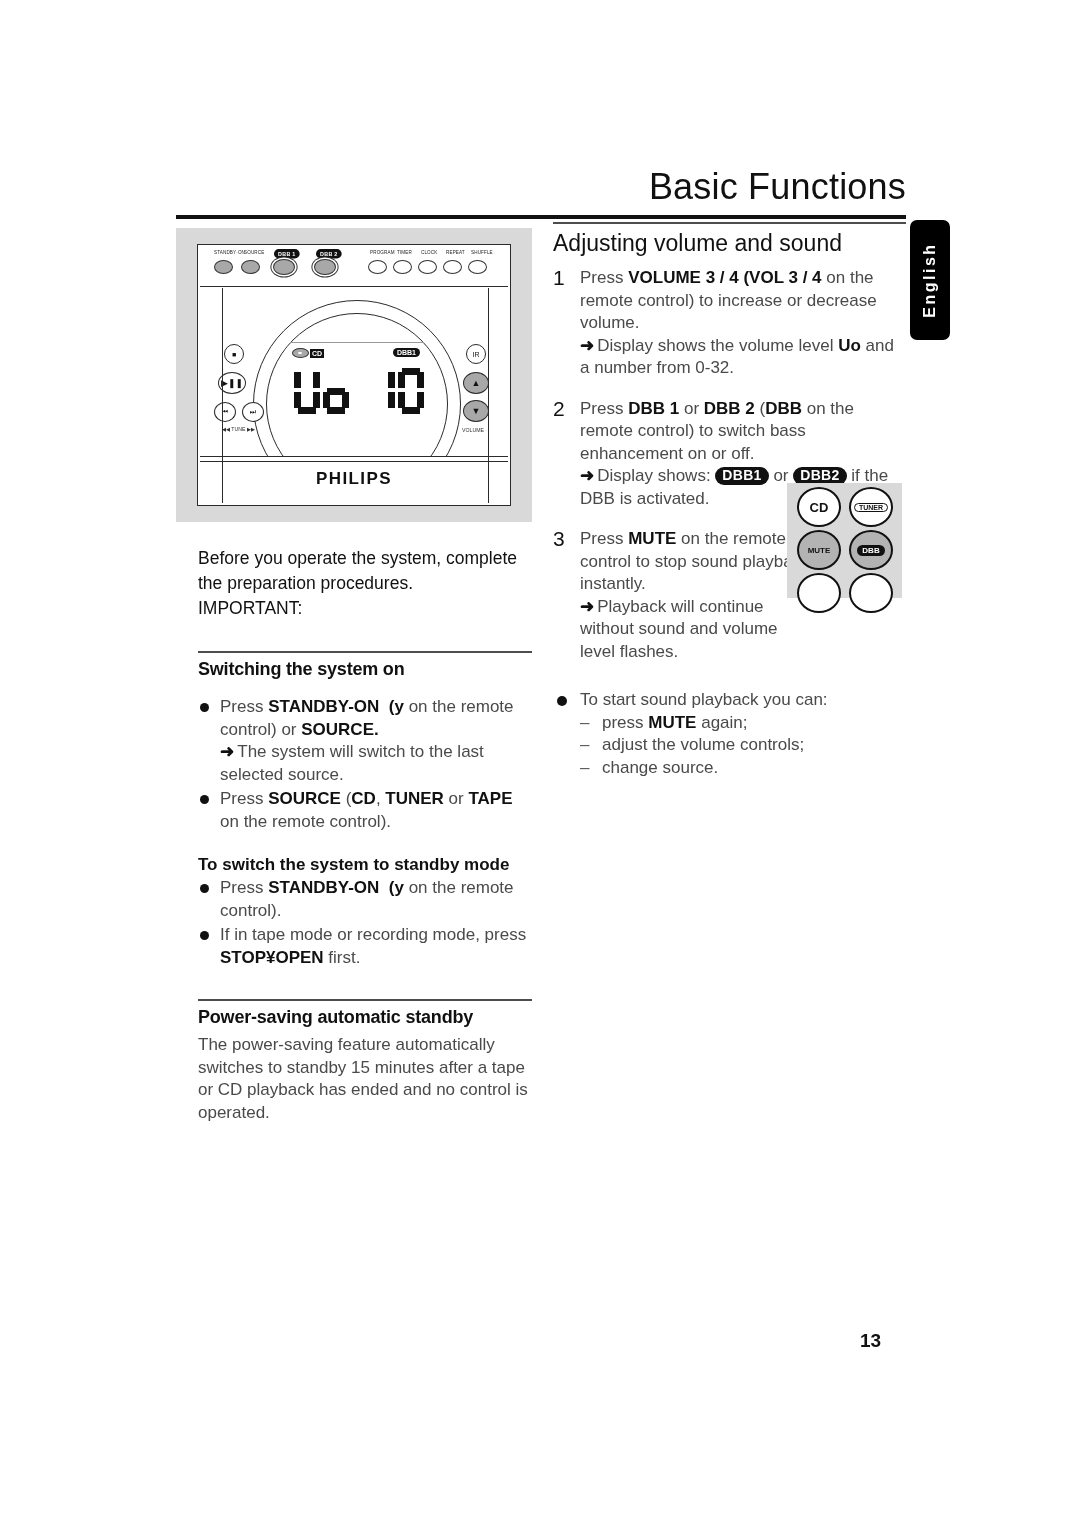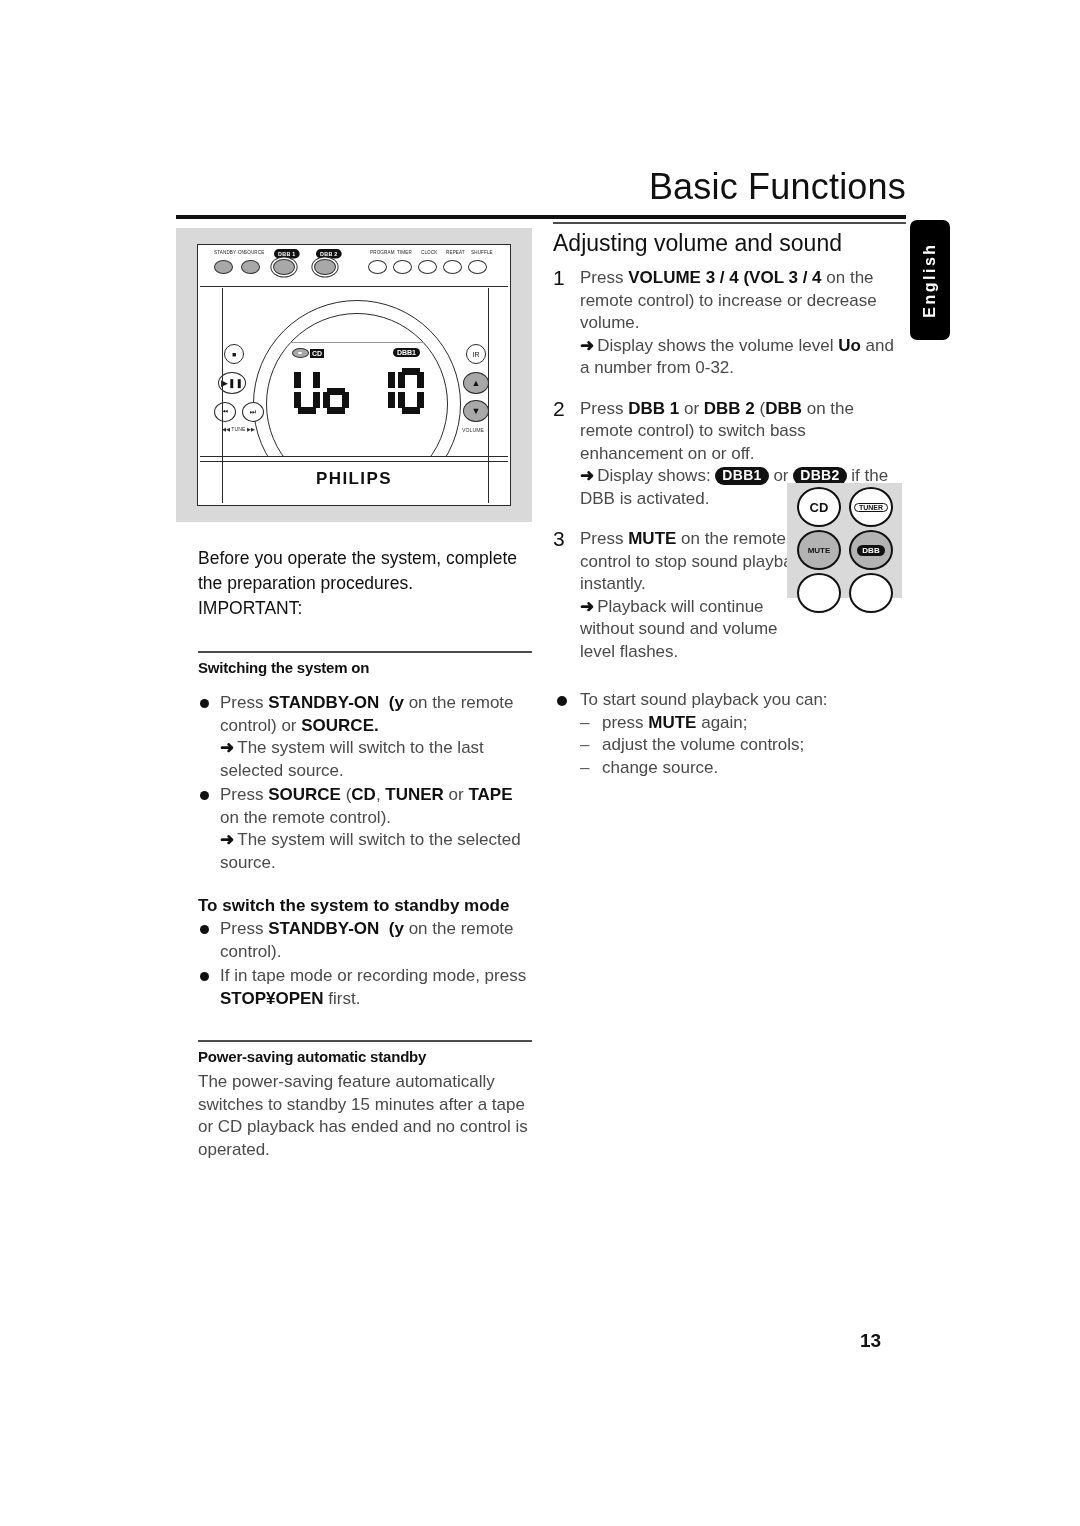--- a/index.html
+++ b/index.html
@@ -280,21 +280,21 @@
   }
   .sect-rule {
     height: 2px;
     background: #4d4d4d;
     margin-left: 22px;
     margin-top: 30px;
     width: 334px;
   }
   h2.sect-h {
     margin: 6px 0 6px 22px;
-    font-size: 15px;
+    font-size: 18px;
     font-weight: 700;
     color: #111;
     font-family: "Liberation Sans", sans-serif;
     letter-spacing: -.2px;
   }
   h3.sub-h {
     margin: 22px 0 2px 22px;
     font-size: 17px;
     font-weight: 700;
     color: #111;
@@ -553,23 +553,20 @@
         <span>Press </span><b class="kw">STANDBY-ON</b><span>&nbsp;&nbsp;</span><b class="kw">(</b><b class="kw">y</b><span> on the remote control) or </span><b class="kw">SOURCE.</b>
       </div>
       <div class="arrow-line" style="margin-left:22px;">
         <span class="arrow">➜</span><span>The system will switch to the last selected source.</span>
       </div>
 
       <div class="bul" style="margin-left:22px;">
         <span class="dot"></span>
         <span>Press </span><b class="kw">SOURCE</b><span> (</span><b class="kw">CD</b><span>, </span><b class="kw">TUNER</b><span> or </span><b class="kw">TAPE</b><span> on the remote control).</span>
       </div>
-      <div class="arrow-line" style="margin-left:22px;">
-        <span class="arrow">➜</span><span>The system will switch to the selected source.</span>
-      </div>
     </div>
 
     <h3 class="sub-h">To switch the system to standby mode</h3>
     <div class="body">
       <div class="bul" style="margin-left:22px;">
         <span class="dot"></span>
         <span>Press </span><b class="kw">STANDBY-ON</b><span>&nbsp;&nbsp;</span><b class="kw">(</b><b class="kw">y</b><span> on the remote control).</span>
       </div>
       <div class="bul" style="margin-left:22px;">
         <span class="dot"></span>

